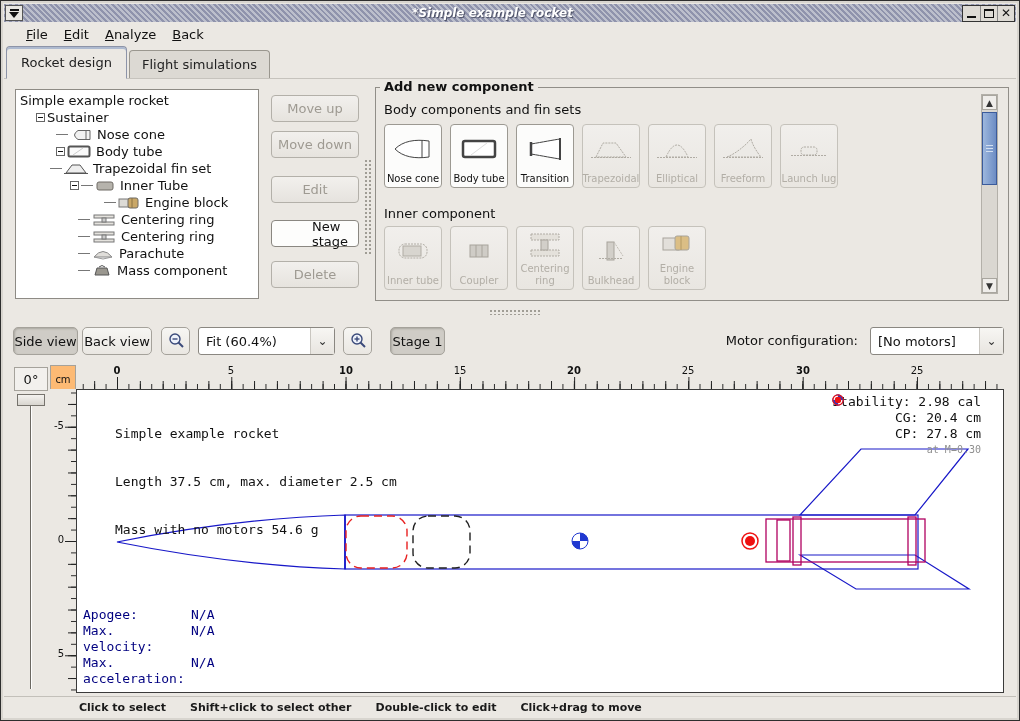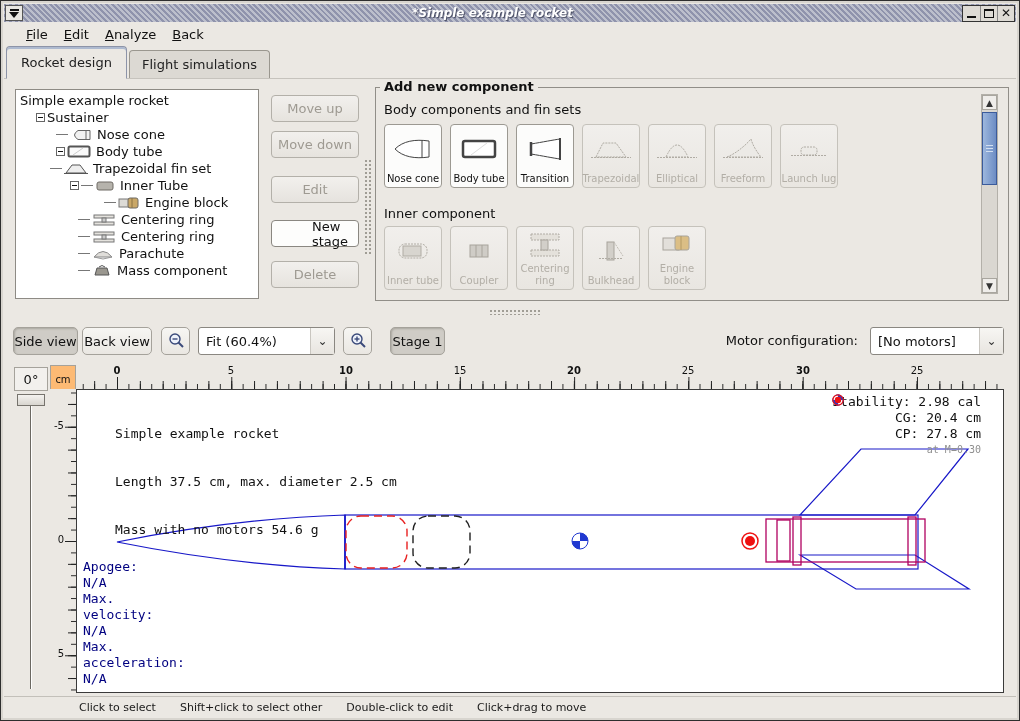--- a/index.html
+++ b/index.html
@@ -107,26 +107,26 @@
   .vruler .major{ position:absolute; top:0; bottom:0; right:0; width:11px;
     background-image:linear-gradient(180deg,#222 0 1px,transparent 1px); background-size:100% 114.286px; background-position-y:152px; }
   .vlab{ position:absolute; right:12px; font-size:10px; color:#111; }
   .canvas{ position:absolute; left:72px; top:28px; width:928px; height:304px; background:#fff; border:1px solid #3a3a3a; }
   .canvas svg{ position:absolute; left:0; top:0; }
   .fig-info{ position:absolute; left:38px; top:4px; font-family:"DejaVu Sans Mono","Liberation Mono",monospace; font-size:13px; color:#111; line-height:16px; white-space:pre; }
   .fig-stab{ position:absolute; right:22px; top:4px; text-align:right; font-family:"DejaVu Sans Mono","Liberation Mono",monospace; font-size:13px; color:#111; line-height:16px; }
   .fig-stab .row{ display:flex; align-items:center; justify-content:flex-end; gap:5px; }
   .fig-stab .mach{ color:#8f8f8f; font-size:10px; }
   .fig-flight{ position:absolute; left:6px; bottom:5px; font-family:"DejaVu Sans Mono","Liberation Mono",monospace; font-size:13px; color:#000080; line-height:16px; }
-  .fig-flight .row{ display:flex;flex-direction:column; }
+  .fig-flight .row{ display:flex; }
   .fig-flight .fl{ width:108px; }
 
   
   .statusbar{ position:absolute; left:3px; right:3px; top:695px; height:21px; border-top:1px solid #c3c0ba;
-    display:flex; align-items:center; gap:24px; padding-left:75px; font-size:11px; font-weight:normal; color:#1a1a1a; background:#ebe8e3; }
+    display:flex; align-items:center; gap:24px; padding-left:75px; font-size:11px; font-weight:bold; color:#1a1a1a; background:#ebe8e3; }
 </style>
 </head>
 <body>
 
 <div class="window">
 
   <div class="titlebar">
     <div class="sysmenu">
       <span class="bar"></span>
       <span class="tri"></span>

